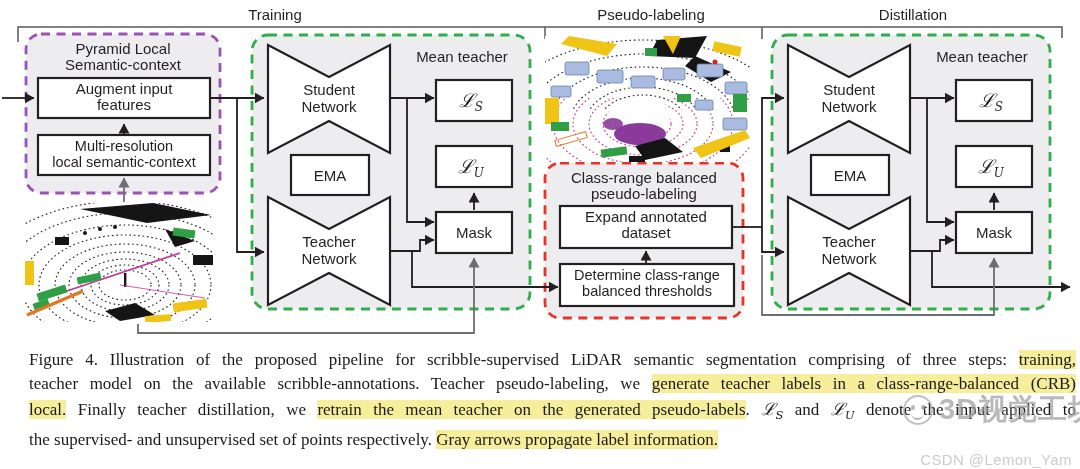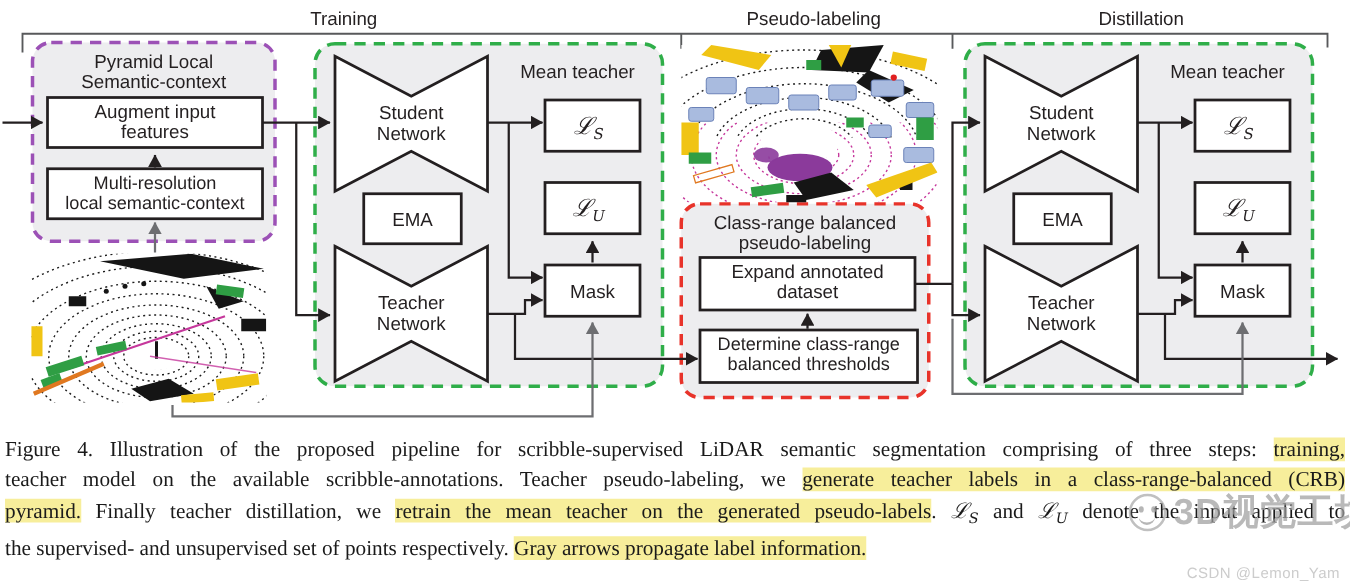--- a/index.html
+++ b/index.html
@@ -29,38 +29,38 @@
   .mk-b{fill:var(--line-black)} .mk-g{fill:var(--line-gray)}
   
   .ringB{fill:none;stroke:#1c1c1c;stroke-width:1.1;stroke-dasharray:1.6 2.8;}
   .ringM{fill:none;stroke:var(--lidar-magenta);stroke-width:1.1;stroke-dasharray:1.8 2.4;}
   .pc-black{fill:#151515} .pc-green{fill:var(--lidar-green)} .pc-yellow{fill:var(--lidar-yellow)}
   .pc-blue{fill:var(--lidar-blue);stroke:#6b82b8;stroke-width:.8} .pc-purple{fill:var(--lidar-purple)}
   .pc-mag{stroke:var(--lidar-magenta);fill:none} .pc-orange{stroke:var(--lidar-orange);fill:none}
   
   .caption{position:absolute;left:0;top:346px;width:1072px;padding:2px 4px 0 4px;
            font-family:"Liberation Serif",serif;font-size:17px;line-height:24.4px;color:#1a1a1a;}
-  .cap-line{text-align:justify;text-align-last:justify;white-space:normal;}
+  .cap-line{text-align:justify;text-align-last:justify;white-space:normal;margin-left:25px;}
   .cap-line:last-child{text-align:left;text-align-last:auto;}
   .hl{background:var(--highlight);}
   .math{font-style:italic;font-family:"DejaVu Serif",serif;}
   .math sub{font-size:.68em;}
   
   .watermark{position:absolute;left:903px;top:390px;display:flex;align-items:center;gap:6px;
              pointer-events:none;}
   .wm-face{position:relative;width:30px;height:30px;border:2.5px solid rgba(158,158,158,.65);
            border-radius:50%;box-sizing:border-box;flex:0 0 auto;}
   .wm-face .eye{position:absolute;width:4px;height:5px;border-radius:50%;
                 background:rgba(158,158,158,.75);top:8px;}
   .wm-face .eye.l{left:6px}.wm-face .eye.r{right:6px}
   .wm-face .mouth{position:absolute;left:6px;top:13px;width:13px;height:8px;border:2px solid rgba(158,158,158,.75);
                   border-top:none;border-left:none;border-right:none;border-radius:0 0 10px 10px;}
   .wm-text{font-size:29px;font-weight:bold;letter-spacing:1px;color:rgba(158,158,158,.72);
            font-family:"Liberation Sans",sans-serif;white-space:nowrap;}
-  .credit{position:absolute;right:8px;top:451px;font-size:12px;color:#ccc;letter-spacing:.4px;}
+  .credit{position:absolute;right:8px;top:451px;font-size:15px;color:#ccc;letter-spacing:.4px;}
 </style>
 </head>
 <body>
 
 <div class="figure">
 <svg width="1080" height="345" viewBox="0 0 1080 345">
   <defs>
     <marker id="arrB" markerUnits="userSpaceOnUse" markerWidth="11" markerHeight="11" refX="9.5" refY="5.5" orient="auto">
       <path class="mk-b" d="M0 0 L10 5.5 L0 11 Z"></path>
     </marker>
@@ -257,21 +257,21 @@
     <rect class="pc-green" x="188" y="58" width="14" height="18"></rect>
     <rect class="pc-green" x="100" y="12" width="12" height="8"></rect>
     <rect class="pc-orange" x="10" y="100" width="32" height="6" transform="rotate(-16 26 103)" fill="var(--lidar-orange)" stroke="none"></rect>
     <circle cx="170" cy="26" r="2.5" fill="var(--lidar-red)"></circle>
   </g>
 </svg>
 
 <div class="caption">
       <div class="cap-line"><span>Figure 4.  Illustration of the proposed pipeline for scribble-supervised LiDAR semantic segmentation comprising of three steps: </span><span class="hl">training,</span></div>
       <div class="cap-line"><span>teacher model on the available scribble-annotations.  Teacher pseudo-labeling, we </span><span class="hl">generate teacher labels in a class-range-balanced (CRB)</span></div>
-      <div class="cap-line"><span class="hl">pyramid.</span><span>  Finally teacher distillation, we </span><span class="hl">retrain the mean teacher on the generated pseudo-labels</span><span>.  </span><span class="math">ℒ<sub>S</sub></span><span> and </span><span class="math">ℒ<sub>U</sub></span><span> denote the input applied to</span></div>
+      <div class="cap-line"><span class="hl">local.</span><span>  Finally teacher distillation, we </span><span class="hl">retrain the mean teacher on the generated pseudo-labels</span><span>.  </span><span class="math">ℒ<sub>S</sub></span><span> and </span><span class="math">ℒ<sub>U</sub></span><span> denote the input applied to</span></div>
       <div class="cap-line"><span>the supervised- and unsupervised set of points respectively.  </span><span class="hl">Gray arrows propagate label information.</span></div>
     </div>
 
 <div class="watermark">
   <span class="wm-face">
         <i class="eye l"></i>
         <i class="eye r"></i>
         <i class="mouth"></i>
       </span>
   <span class="wm-text">3D视觉工坊</span>

